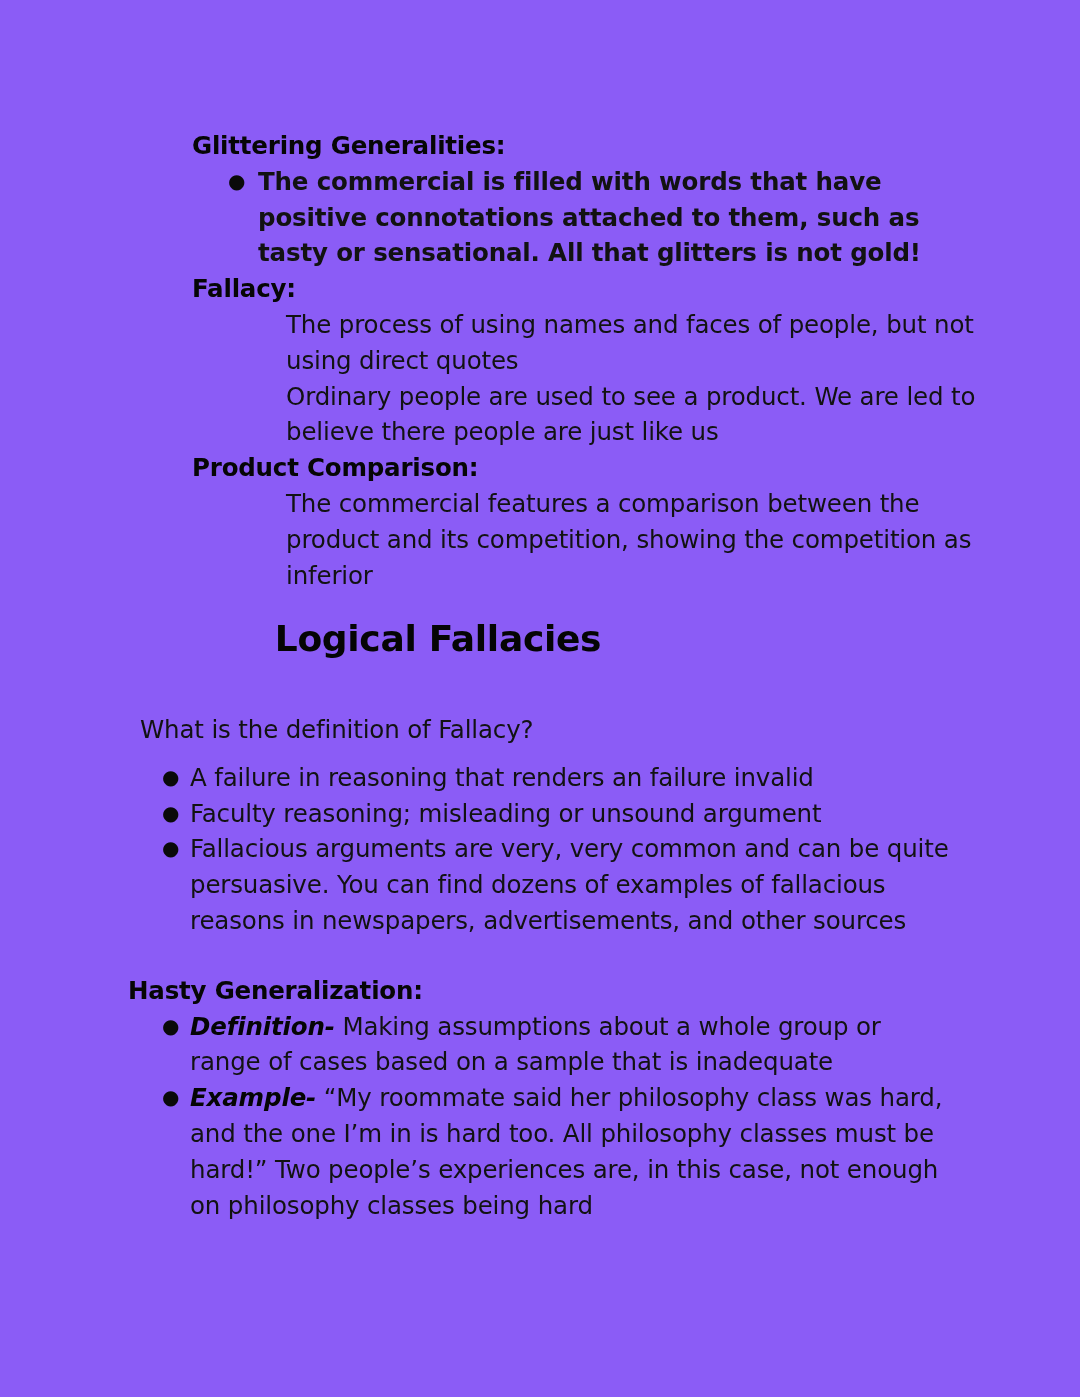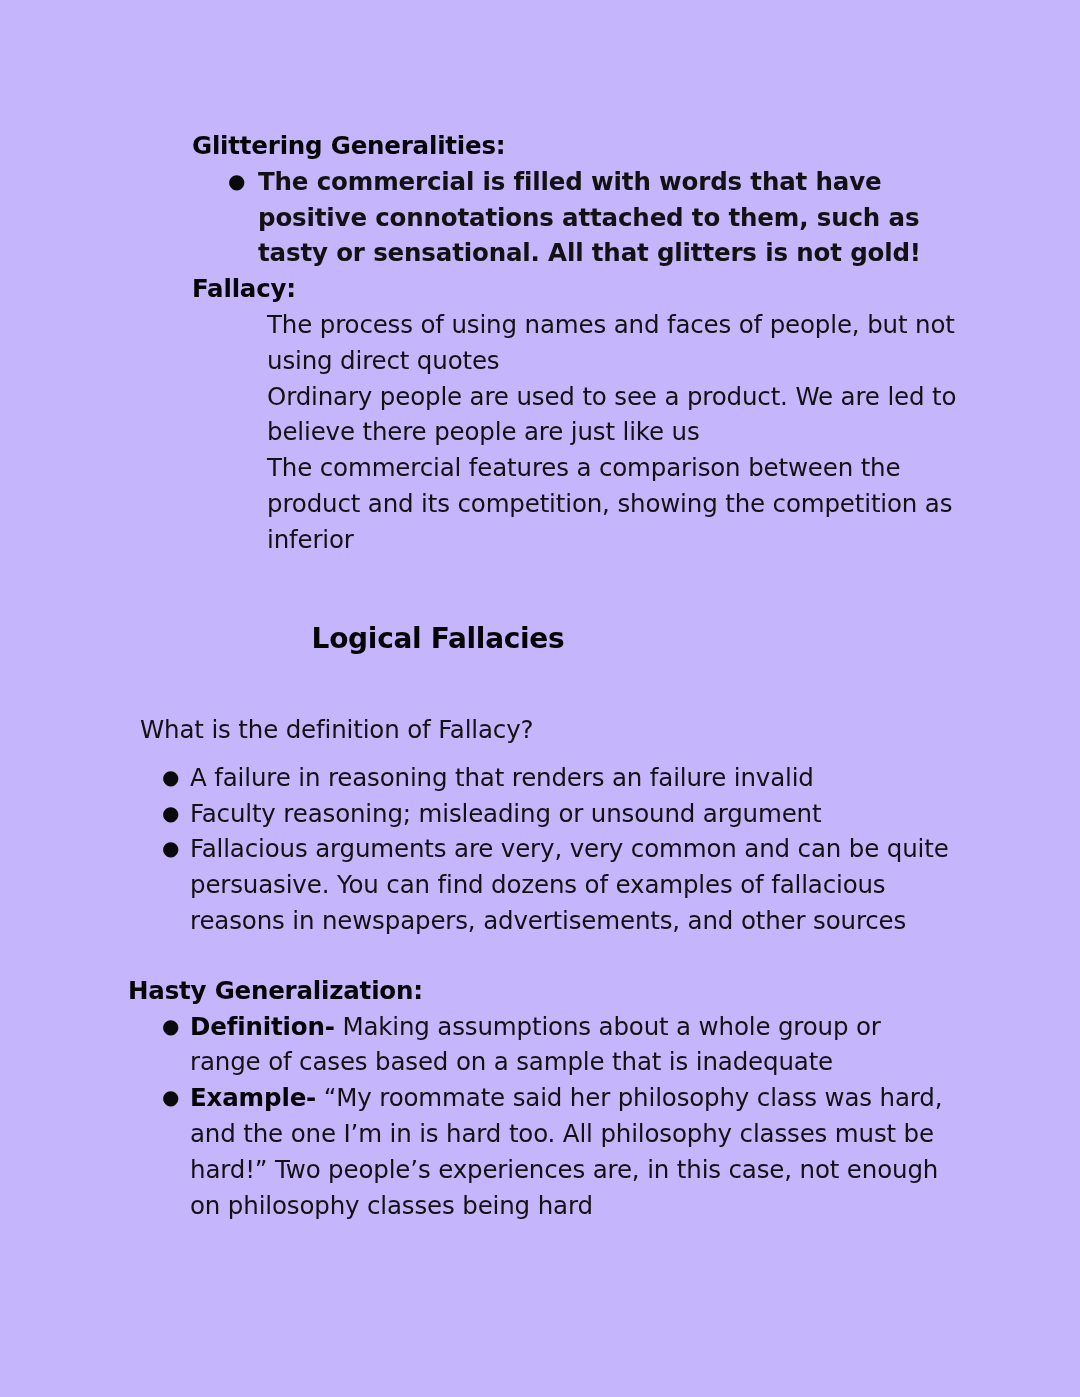--- a/index.html
+++ b/index.html
@@ -13,21 +13,21 @@
     height: 1397px;
     position: relative;
     font-family: "DejaVu Sans", sans-serif;
     color: #111111;
     -webkit-font-smoothing: antialiased;
   }
 
   .page {
     position: absolute;
     inset: 0;
-    background: #c4b5fd;
+    background: #8b5cf6;
     padding: 16px;
     overflow: hidden;
   }
 
   
   .doc-text {
     font-size: 24.5px;
     line-height: 35.8px;
     color: #121212;
     letter-spacing: -0.15px;
@@ -66,32 +66,32 @@
     color: #0a0a0a;
     text-align: left;
   }
   .bullet-body {
     flex: 1 1 auto;
     font-weight: bold;
   }
 
   
   .indent-body {
-    margin-left: 75px;
+    margin-left: 94px;
     width: 700px;
   }
 
   
   .section-heading {
     position: absolute;
     left: 0;
     top: 618px;
     width: 876px;
     text-align: center;
-    font-size: 28px;
+    font-size: 36px;
     line-height: 42px;
     font-weight: 700;
     color: #050505;
     letter-spacing: -0.3px;
   }
 
   
   .lower-block {
     position: absolute;
     left: 128px;
@@ -113,20 +113,21 @@
     line-height: 35.8px;
     color: #0a0a0a;
   }
   .lw-bullet-body { flex: 1 1 auto; }
 
   .gap-line { height: 34px; }
 
   .inline-label {
     font-weight: 700;
     color: #050505;
+    font-style: italic;
   }
 </style>
 </head>
 <body>
 
 <div class="page">
 
   <div class="upper-block">
 
     <div class="tech-group">
@@ -140,20 +141,21 @@
     <div class="tech-group">
       <div class="doc-head tech-title">Fallacy:</div>
       <div class="doc-text indent-body">The process of using names and faces of people, but not using direct quotes</div>
     </div>
 
     <div class="tech-group">
       <div class="doc-text indent-body">Ordinary people are used to see a product. We are led to believe there people are just like us</div>
     </div>
 
     <div class="tech-group">
+      <div class="doc-head tech-title">Product Comparison:</div>
       <div class="doc-text indent-body">The commercial features a comparison between the product and its competition, showing the competition as inferior</div>
     </div>
 
   </div>
 
   <div class="section-heading">Logical Fallacies</div>
 
   <div class="lower-block">
 
     <div class="doc-text lead-line">What is the definition of Fallacy?</div>

